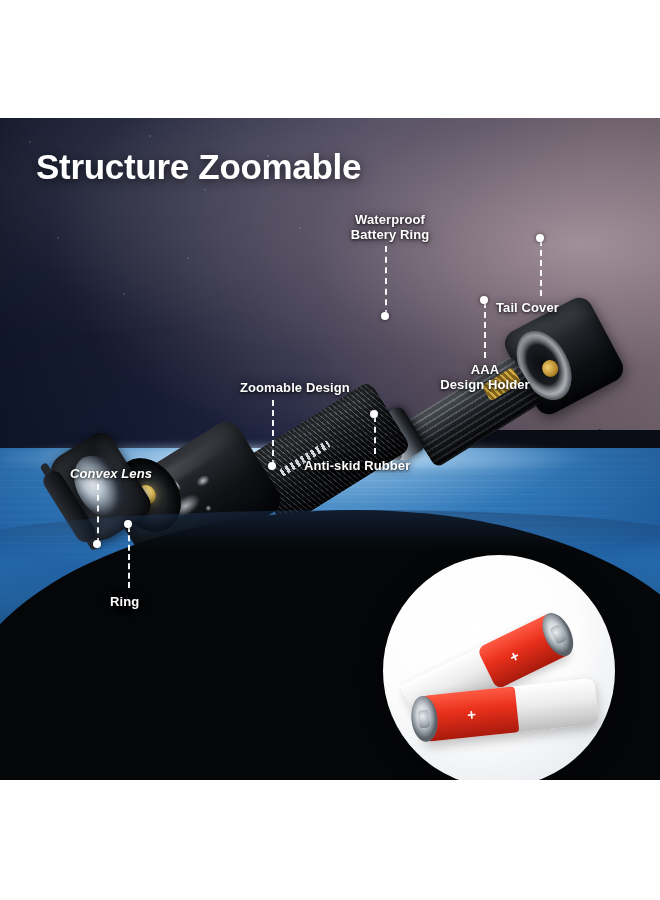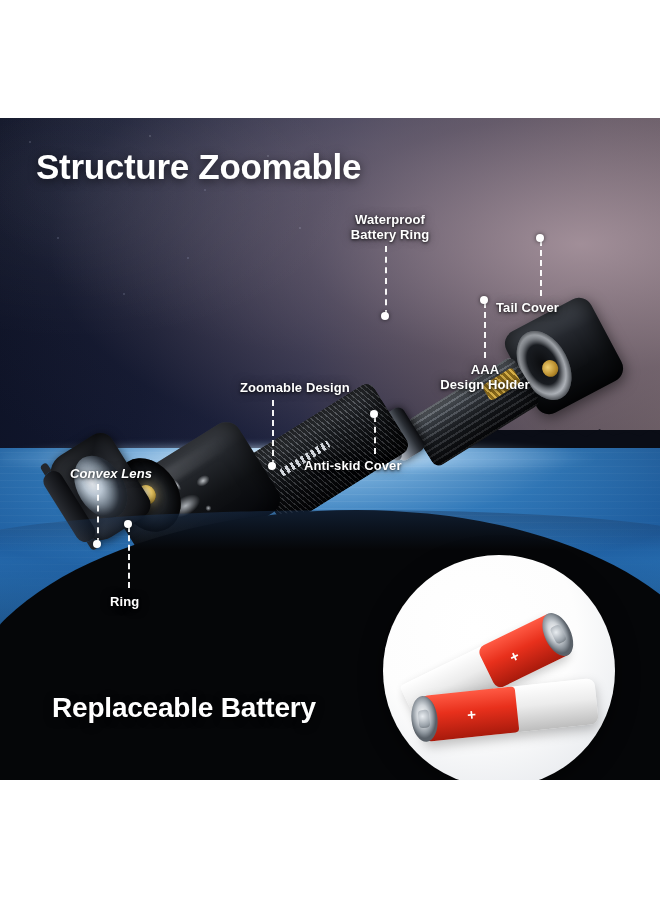--- a/index.html
+++ b/index.html
@@ -262,33 +262,32 @@
     <div class="callout">
       <div class="co-label two" style="left:420px;top:244px;width:130px;">
         <span>AAA</span><br>
         <span>Design Holder</span>
       </div>
       <div class="co-line" style="left:484px;top:184px;height:56px;"></div>
       <div class="co-dot" style="left:480px;top:178px;"></div>
     </div>
 
     <div class="callout">
-      <div class="co-label" style="left:304px;top:340px;">Anti-skid Cover</div>
+      <div class="co-label" style="left:304px;top:340px;">Anti-skid Rubber</div>
       <div class="co-line" style="left:374px;top:298px;height:38px;"></div>
       <div class="co-dot" style="left:370px;top:292px;"></div>
     </div>
 
     <div class="callout">
       <div class="co-label" style="left:110px;top:476px;">Ring</div>
       <div class="co-line" style="left:128px;top:408px;height:62px;"></div>
       <div class="co-dot" style="left:124px;top:402px;"></div>
     </div>
 
     <div class="title">Structure Zoomable</div>
-    <div class="subtitle">Replaceable Battery</div>
 
     <div class="inset">
       <div class="batt batt-a">
         <div class="white" style="left:0;width:118px;"></div>
         <div class="red" style="left:86px;width:82px;"></div>
         <div class="cap" style="left:152px;top:0;">
           <div class="nub" style="left:8px;top:14px;"></div>
         </div>
         <div class="plus" style="left:112px;top:16px;">+</div>
       </div>

